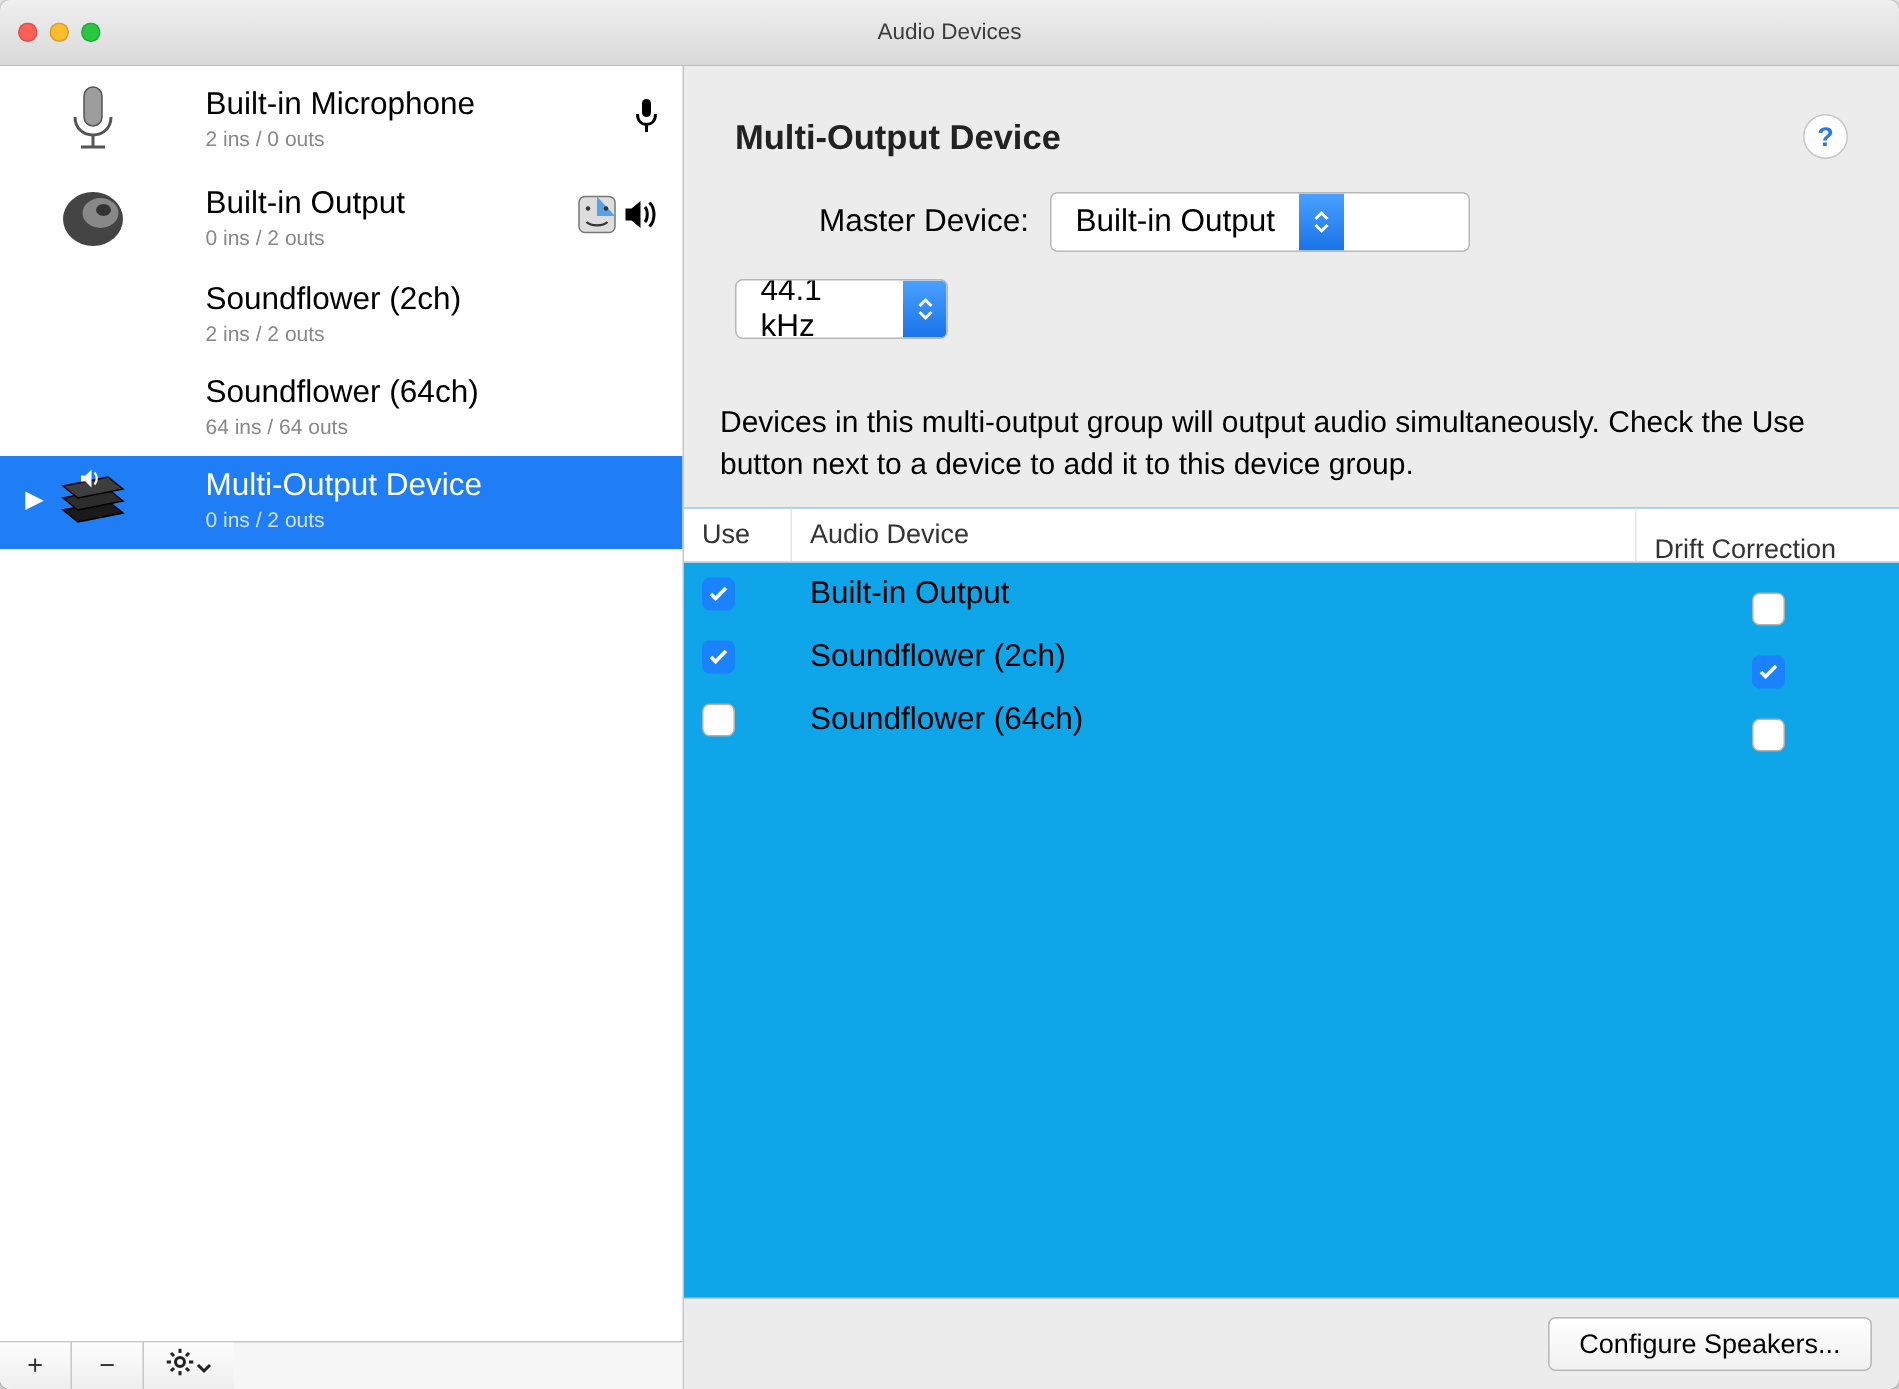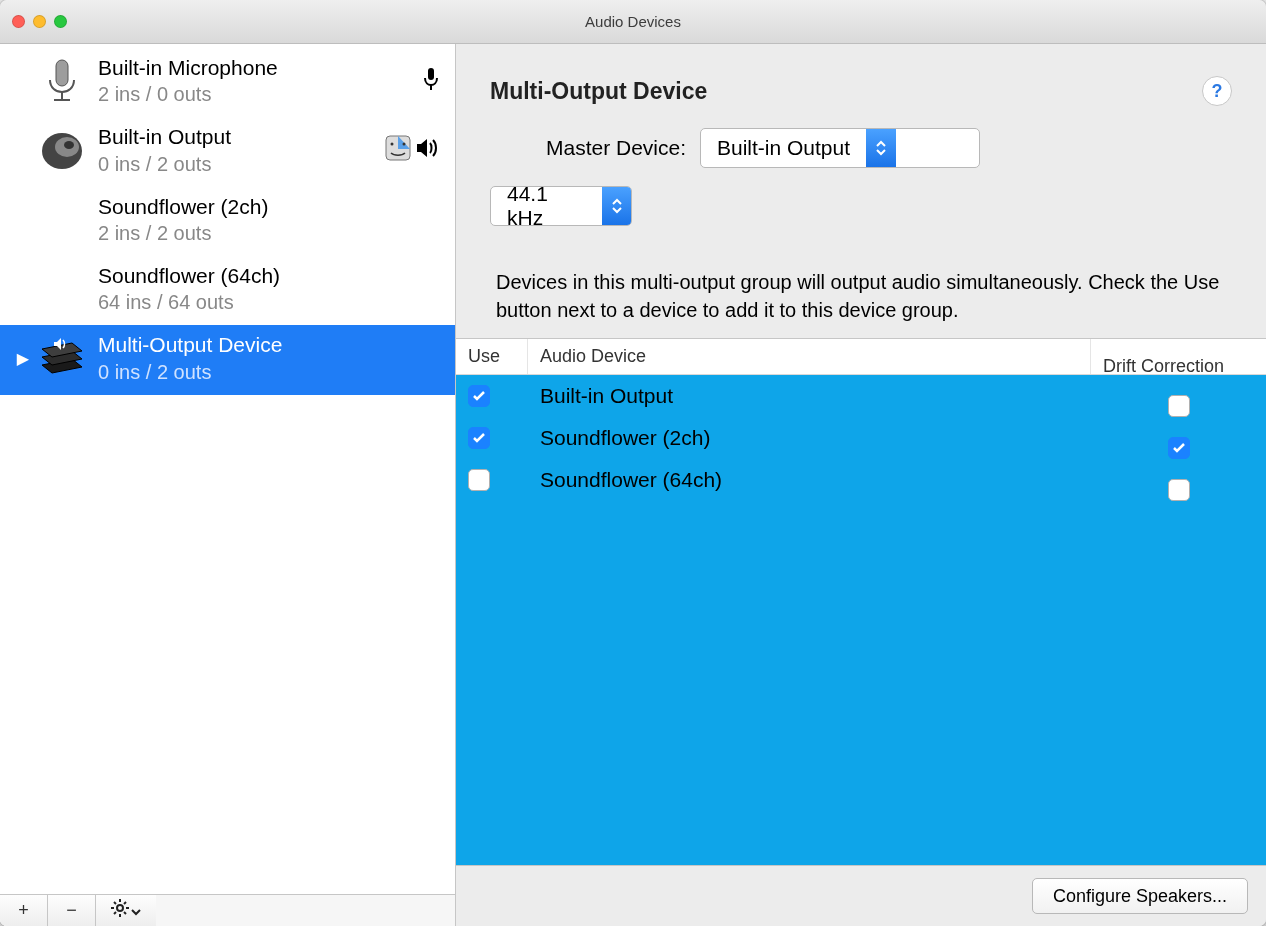--- a/index.html
+++ b/index.html
@@ -50,23 +50,23 @@
     .device-item {
       display: flex;
       align-items: center;
       padding: 6px 14px 10px 14px;
       cursor: default;
       position: relative;
     }
     .device-item.selected { background: #1f7df6; color: #fff; }
     .device-icon { width: 60px; display: flex; justify-content: center; align-items: center; }
     .device-icon svg { flex-shrink:0; }
-    .device-text { flex: 1; display: flex; flex-direction: column; padding-left: 6px; }
+    .device-text { flex: 1; display: flex; flex-direction: column; padding-left: 6px; margin-left: 39px; }
     .device-name { font-size: 21px; color: #000; line-height: 1.35; }
-    .device-meta { font-size: 20px; color: #888; line-height: 1.25; }
+    .device-meta { font-size: 14px; color: #888; line-height: 1.25; }
     .device-item.selected .device-name { color: #fff; }
     .device-item.selected .device-meta { color: #cfe2ff; }
     .device-badges { display: flex; align-items: center; gap: 4px; margin-left:auto; }
     .arrow-ind { width: 18px; display:flex; justify-content:center; color:#fff; }
     .device-item .arrow-ind { visibility:hidden; }
     .device-item.selected .arrow-ind { visibility:visible; }
 
     .sidebar-footer {
       height: 32px;
       border-top: 1px solid #c6c6c6;
@@ -100,21 +100,21 @@
       display:inline-flex; align-items:center;
       background:#fff; border:1px solid #b8b8b8; border-radius:5px;
       font-size:21px; height:40px; overflow:hidden;
     }
     .select-text { padding: 0 16px; }
     .select-arrow {
       width:30px; height:100%;
       background: linear-gradient(#4aa1ff,#1a73e8);
       color:#fff; display:flex; flex-direction:column; align-items:center; justify-content:center;
     }
-    .description { font-size:20px; color:#000; padding: 14px 34px 14px 40px; line-height:1.4; }
+    .description { font-size:20px; color:#000; padding: 14px 34px 14px 24px; line-height:1.4; }
 
     
     .table-wrap { flex:1; background:#0ea5e9; border-top:1px solid #c6c6c6; border-bottom:1px solid #c6c6c6; margin:0; display:flex; flex-direction:column; }
     .thead, .trow { display:flex; align-items:center; }
     .thead { height:36px; font-size:18px; color:#333; background:#fff; border-bottom:1px solid #d8d8d8; }
     .th, .td { padding: 0 12px; }
     .col-use { width:72px; text-align:left; border-right:1px solid #e5e5e5; height:100%; display:flex; align-items:center;}
     .col-name { flex:1; border-right:1px solid #e5e5e5; height:100%; display:flex; align-items:center;}
     .col-drift { width:175px; text-align:center; height:100%; display:flex; align-items:center; justify-content:center;margin-top:20px;}
     .thead .col-drift { justify-content:flex-start; }

